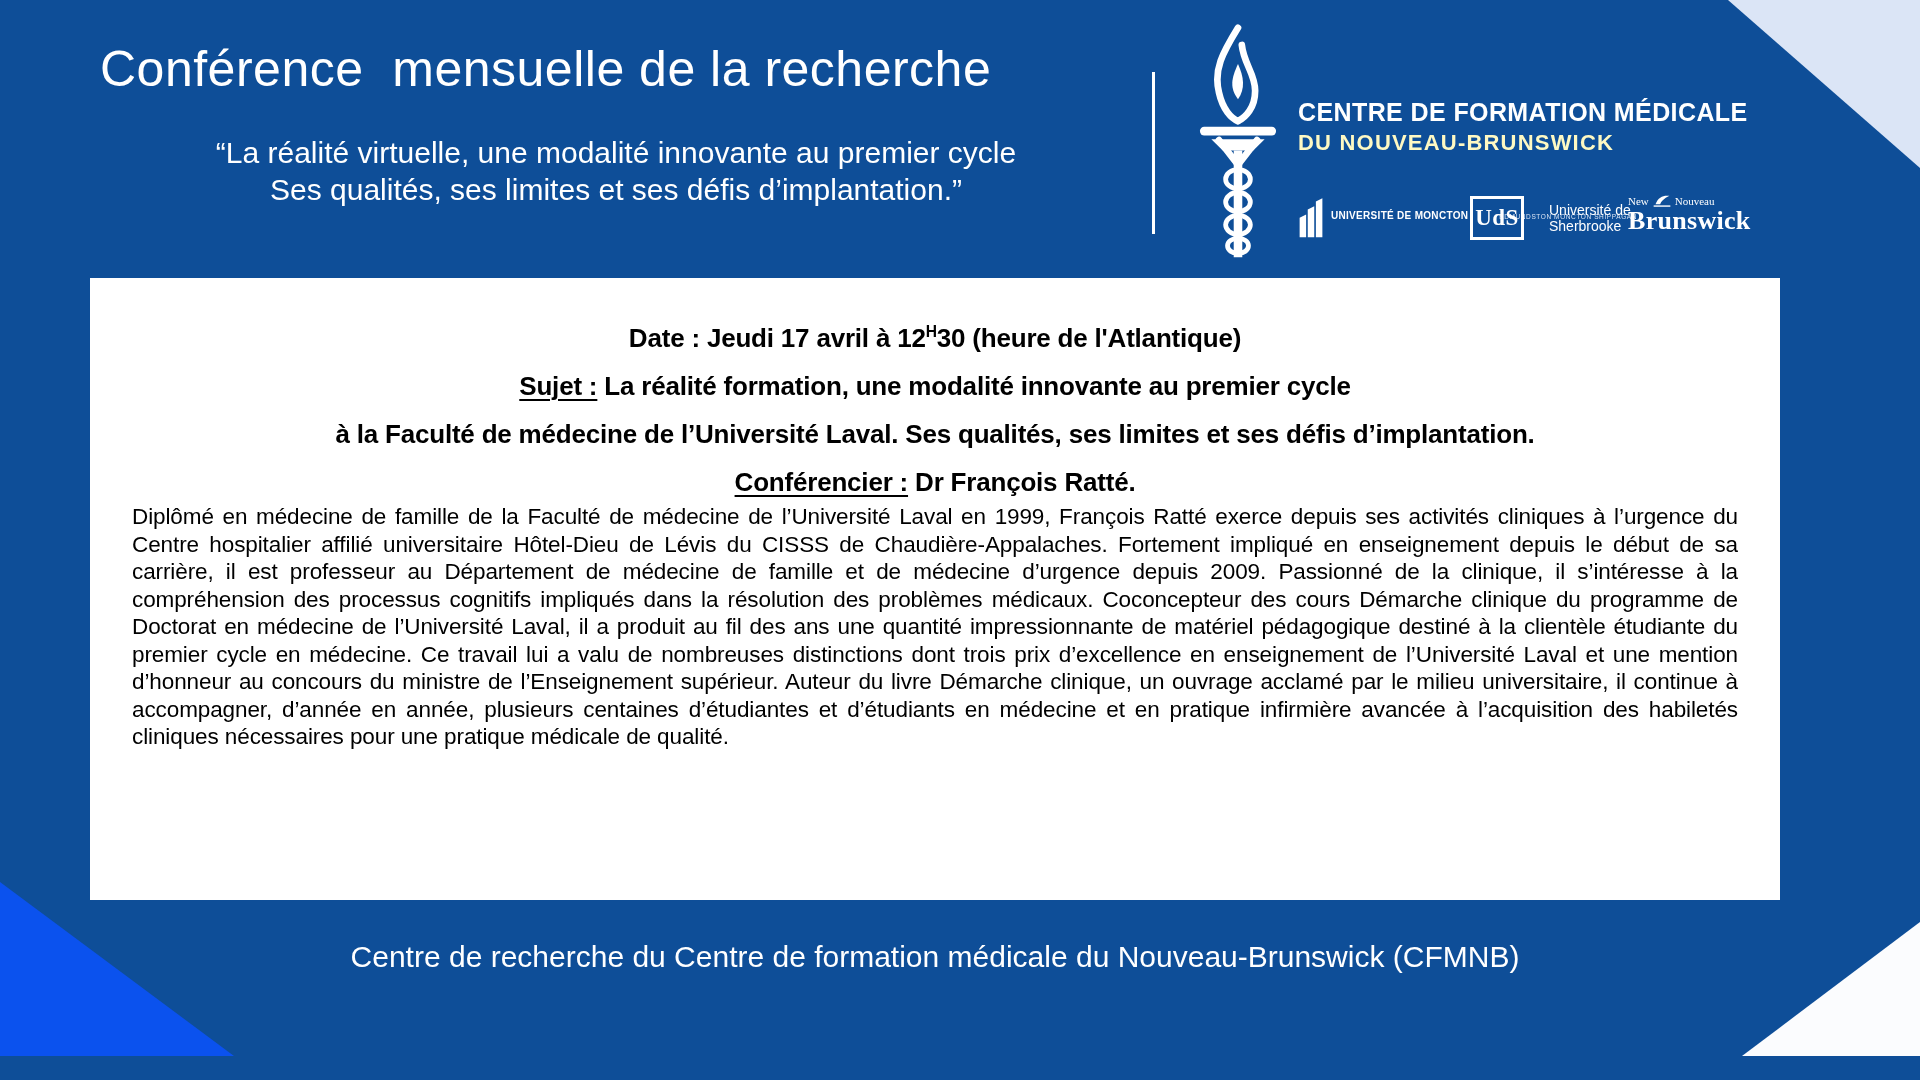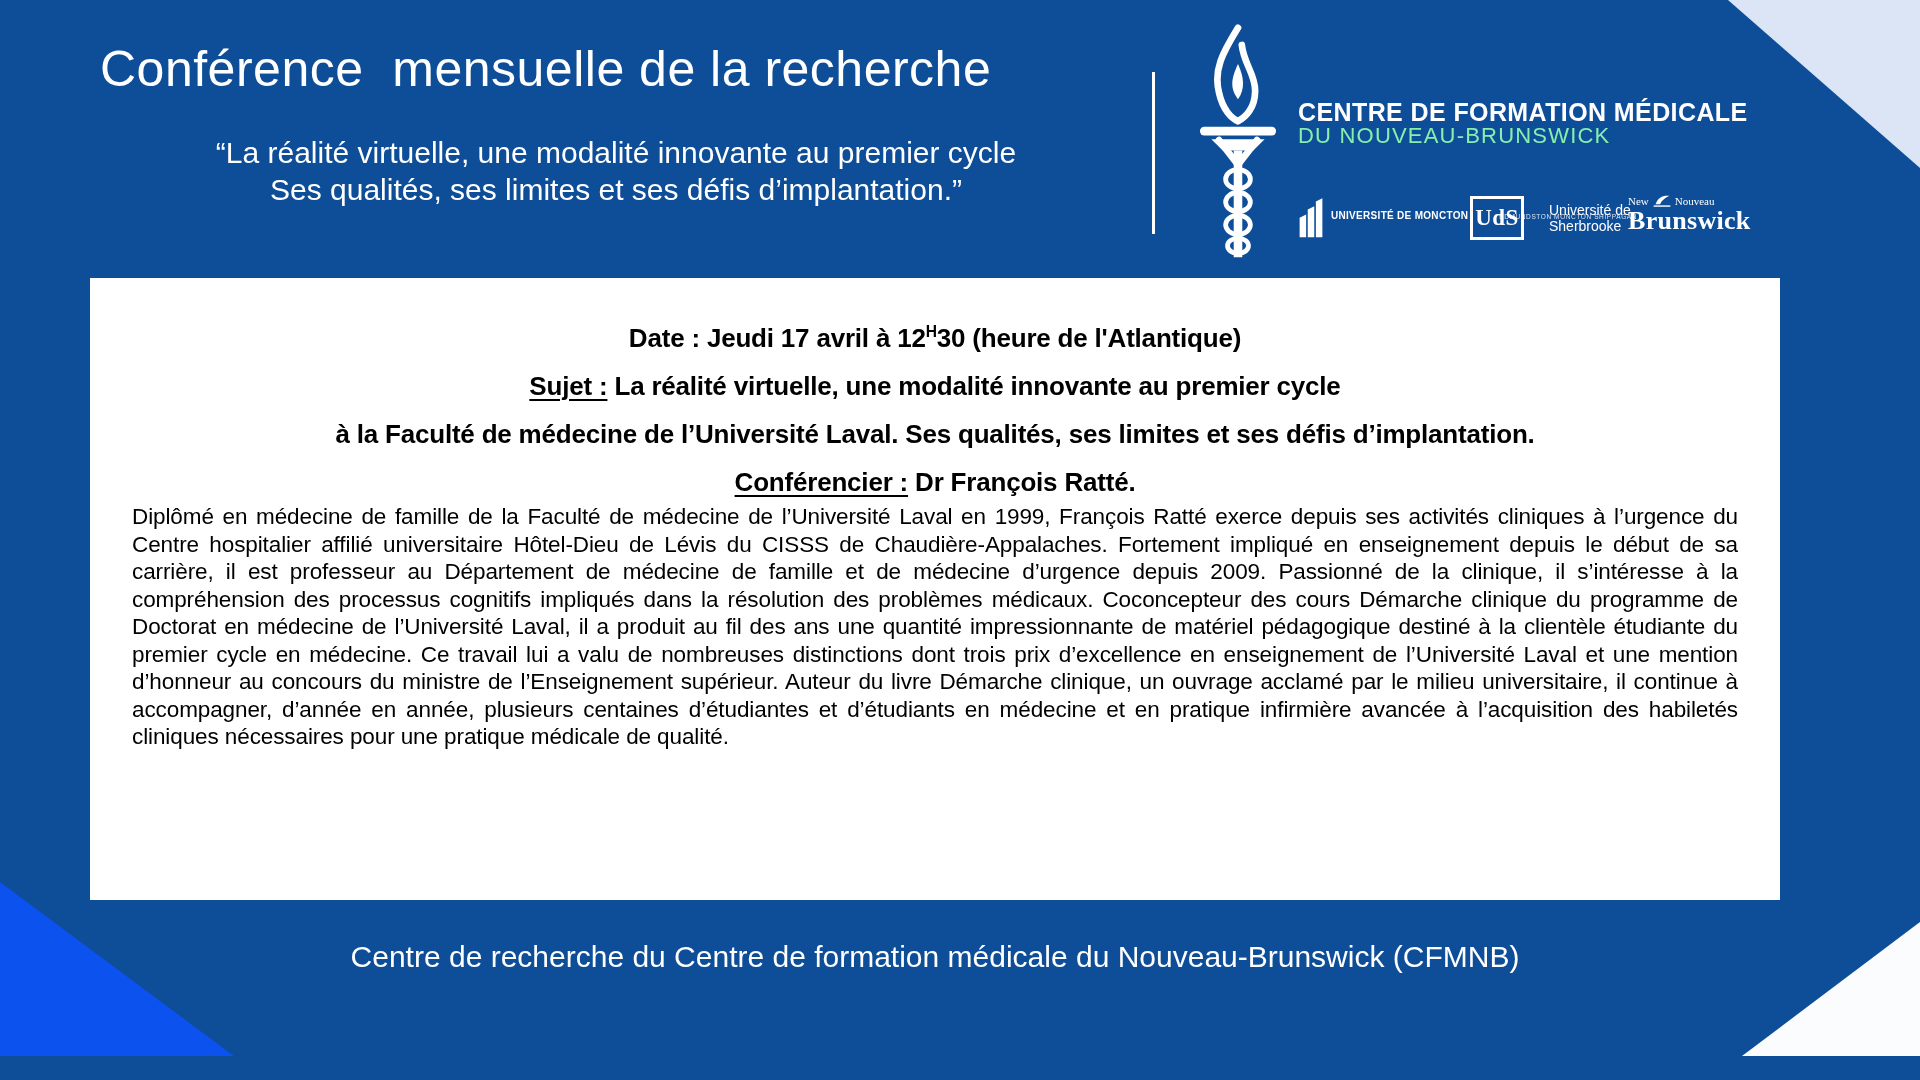--- a/index.html
+++ b/index.html
@@ -31,21 +31,21 @@
     text-align:center;font-size:30px;line-height:37px;font-weight:400;
   }
   .divider{
     position:absolute;left:1152px;top:72px;width:3px;height:162px;background:#fff;
   }
 
   
   .torch{position:absolute;left:1190px;top:24px;width:96px;height:238px;}
   .org-name{position:absolute;left:1298px;top:100px;line-height:1;}
   .org-line1{font-size:25px;font-weight:700;letter-spacing:.4px;}
-  .org-line2{font-size:22px;font-weight:400;letter-spacing:1.2px;color:#86efac;}
+  .org-line2{font-size:22px;font-weight:700;letter-spacing:1.2px;margin-top:7px;color:#fef9c3;}
 
   .partners{position:absolute;left:1298px;top:190px;width:440px;height:52px;}
   .partner{position:absolute;display:flex;align-items:center;}
   .p-moncton{left:0;top:4px;}
   .p-moncton svg{width:26px;height:44px;margin-right:7px;}
   .moncton-text{display:flex;flex-direction:row;line-height:1.15;gap:31px;}
   .moncton-name{font-size:10px;font-weight:700;letter-spacing:.3px;}
   .moncton-campuses{font-size:6.5px;font-weight:400;letter-spacing:.6px;margin-top:3px;color:#dce6f5;}
 
   .p-uds{left:172px;top:6px;gap:17px;}
@@ -162,21 +162,21 @@
   </div>
 
   <div class="card">
     <div class="card-inner">
 
       <div class="line">
         <span>Date : Jeudi 17 avril à 12</span><sup class="hsup">H</sup><span>30 (heure de l'Atlantique)</span>
       </div>
 
       <div class="line">
-        <span class="uline">Sujet :</span><span> La réalité virtuelle, une modalité innovante au premier cycle</span>
+        <span class="uline">Sujet :</span><span> La réalité formation, une modalité innovante au premier cycle</span>
       </div>
 
       <div class="line">à la Faculté de médecine de l’Université Laval. Ses qualités, ses limites et ses défis d’implantation.</div>
 
       <div class="line">
         <span class="uline">Conférencier :</span><span> Dr François Ratté.</span>
       </div>
 
       <p class="bio">Diplômé en médecine de famille de la Faculté de médecine de l’Université Laval en 1999, François Ratté exerce depuis ses activités cliniques à l’urgence du Centre hospitalier affilié universitaire Hôtel-Dieu de Lévis du CISSS de Chaudière-Appalaches. Fortement impliqué en enseignement depuis le début de sa carrière, il est professeur au Département de médecine de famille et de médecine d’urgence depuis 2009. Passionné de la clinique, il s’intéresse à la compréhension des processus cognitifs impliqués dans la résolution des problèmes médicaux. Coconcepteur des cours Démarche clinique du programme de Doctorat en médecine de l’Université Laval, il a produit au fil des ans une quantité impressionnante de matériel pédagogique destiné à la clientèle étudiante du premier cycle en médecine. Ce travail lui a valu de nombreuses distinctions dont trois prix d’excellence en enseignement de l’Université Laval et une mention d’honneur au concours du ministre de l’Enseignement supérieur. Auteur du livre Démarche clinique, un ouvrage acclamé par le milieu universitaire, il continue à accompagner, d’année en année, plusieurs centaines d’étudiantes et d’étudiants en médecine et en pratique infirmière avancée à l’acquisition des habiletés cliniques nécessaires pour une pratique médicale de qualité.</p>
 

